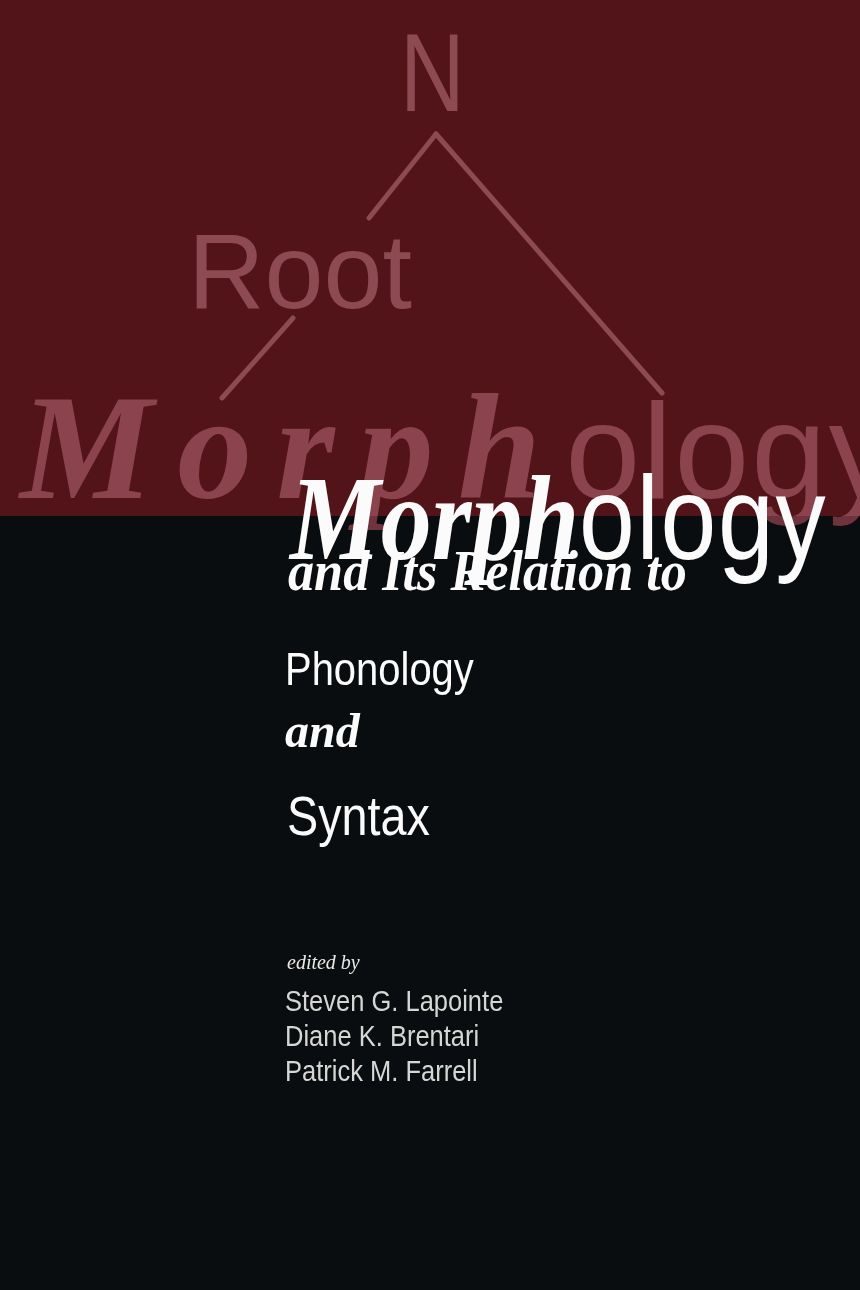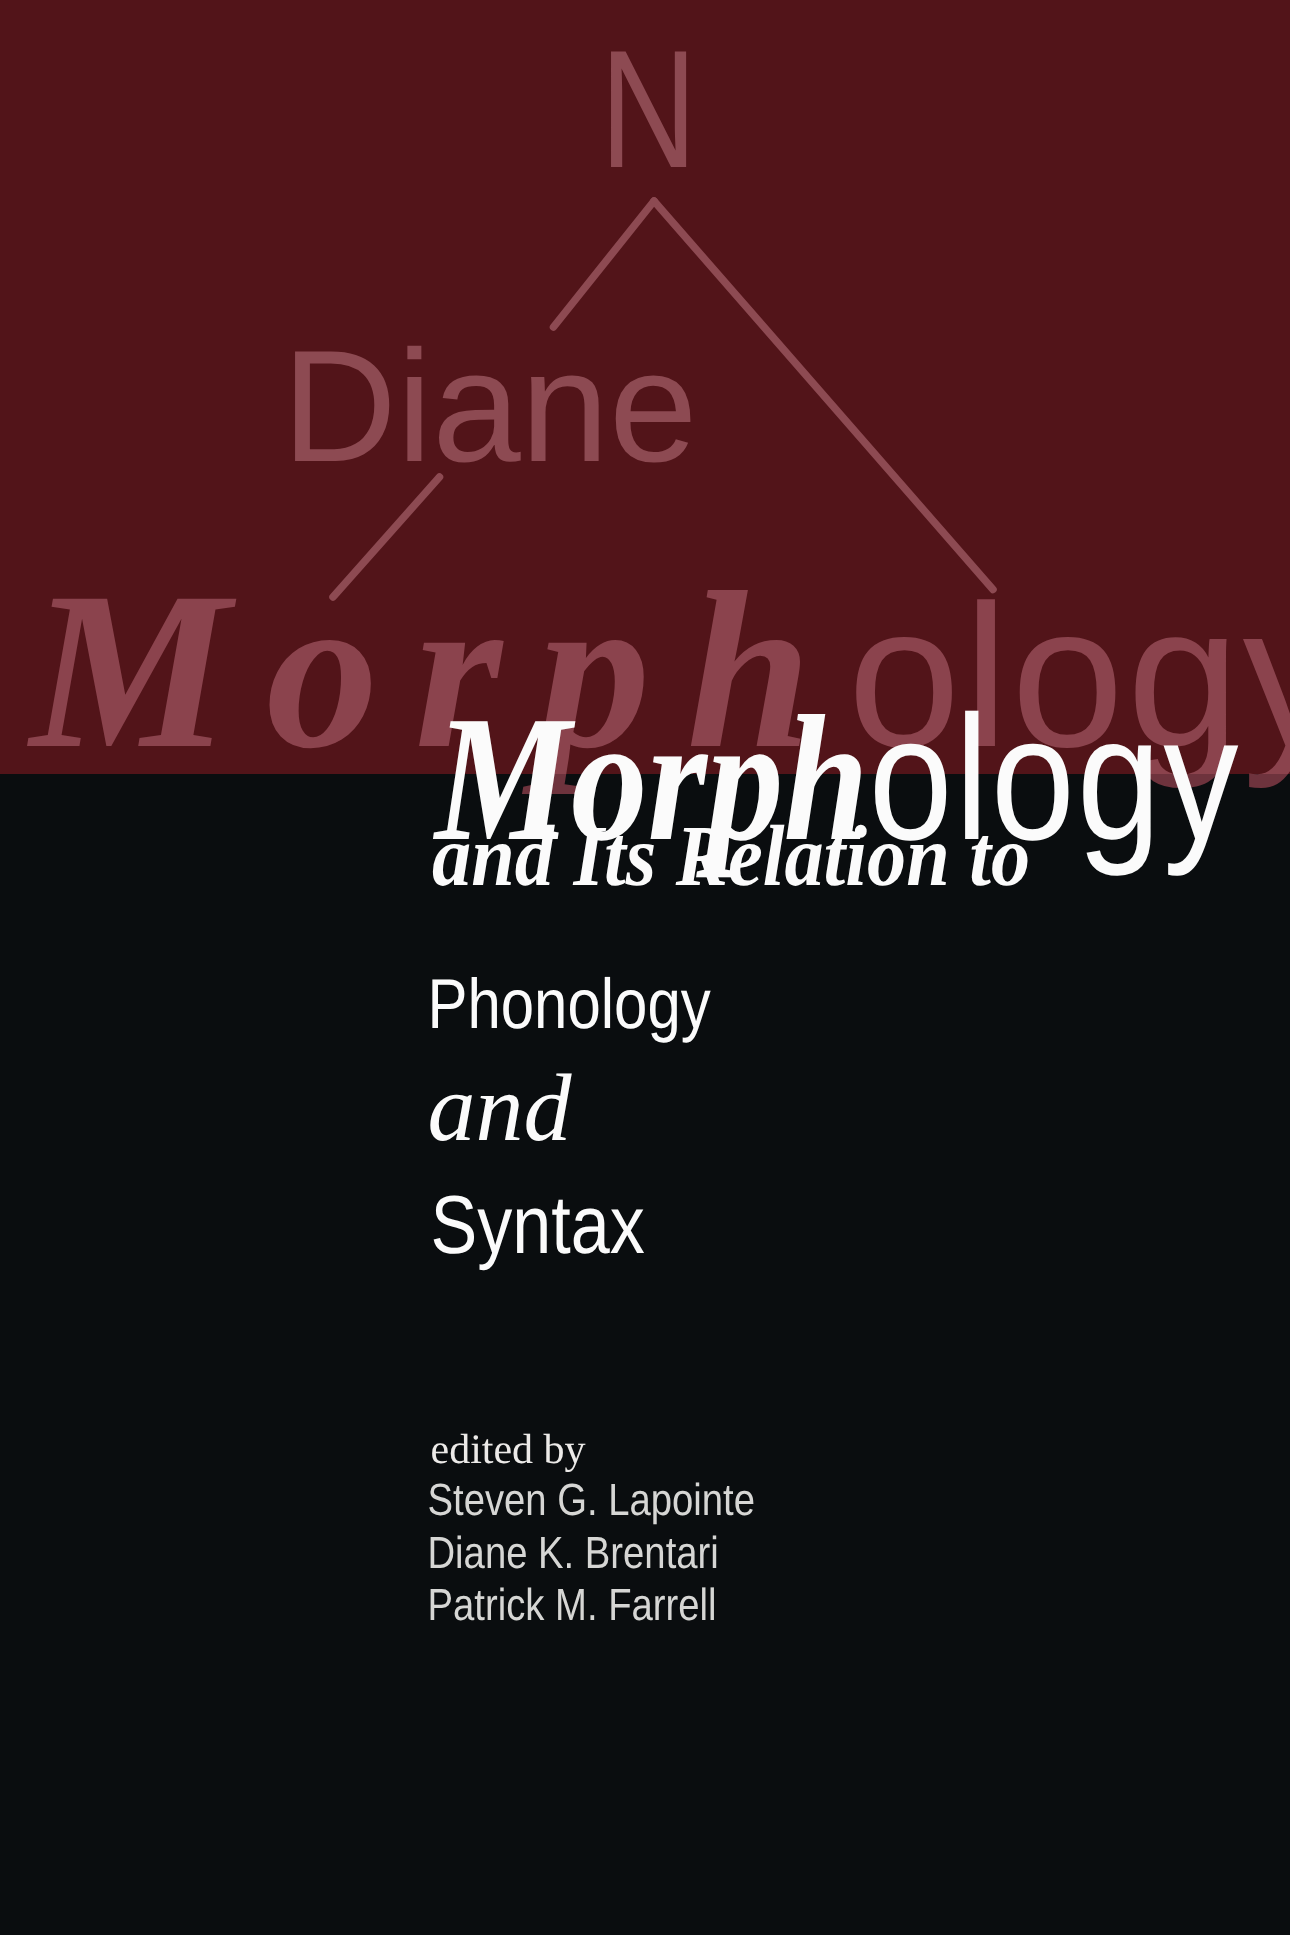--- a/index.html
+++ b/index.html
@@ -81,33 +81,33 @@
     left: 288px; top: 539px; color: var(--title-white);
     font-family: "Liberation Serif", serif; font-style: italic; font-weight: bold;
     font-size: 58px; line-height: 1.107;
   }
   .line-phonology {
     left: 285px; top: 643px; color: var(--title-white);
     font-size: 47px; line-height: 1.116;
   }
   .line-and {
     left: 285px; top: 704px; color: var(--title-white);
-    font-family: "Liberation Serif", serif; font-style: italic; font-weight: normal;
-    font-size: 64px; line-height: 1.107;
+    font-family: "Liberation Serif", serif; font-style: italic; font-weight: bold;
+    font-size: 48px; line-height: 1.107;
   }
   .line-syntax {
     left: 287px; top: 786px; color: var(--title-white);
     font-size: 55px; line-height: 1.116;
   }
 
   
   .edited-by {
     left: 287px; top: 951px; color: var(--credit-white);
-    font-family: "Liberation Serif", serif; 
-    font-size: 28px; line-height: 1.107;
+    font-family: "Liberation Serif", serif; font-style: italic;
+    font-size: 20px; line-height: 1.107;
   }
   .editors {
     left: 285px; top: 983px; color: var(--names-gray);
     font-size: 30px; line-height: 35px;
   }
 </style>
 </head>
 <body>
 
 <div class="cover">
@@ -126,21 +126,21 @@
       <span class="wm-script">Morph</span><span class="wm-sans">ology</span>
     </div>
   </div>
 
   <svg class="tree-lines" width="860" height="1290" viewBox="0 0 860 1290">
     <line x1="436" y1="134" x2="369" y2="218" stroke="var(--tree-red)" stroke-width="5" stroke-linecap="round"></line>
     <line x1="436" y1="134" x2="662" y2="393" stroke="var(--tree-red)" stroke-width="5" stroke-linecap="round"></line>
     <line x1="293" y1="318" x2="222" y2="398" stroke="var(--tree-red)" stroke-width="5" stroke-linecap="round"></line>
   </svg>
   <div class="tree-n">N</div>
-  <div class="tree-root">Diane</div>
+  <div class="tree-root">Root</div>
 
   <div class="abs title-line1">
     <span class="sq85" style="display:inline-block">
       <span class="t-script">Morph</span><span class="t-sans">ology</span>
     </span>
   </div>
 
   <div class="abs subtitle">
     <span class="sq90" style="display:inline-block">and Its Relation to</span>
   </div>

